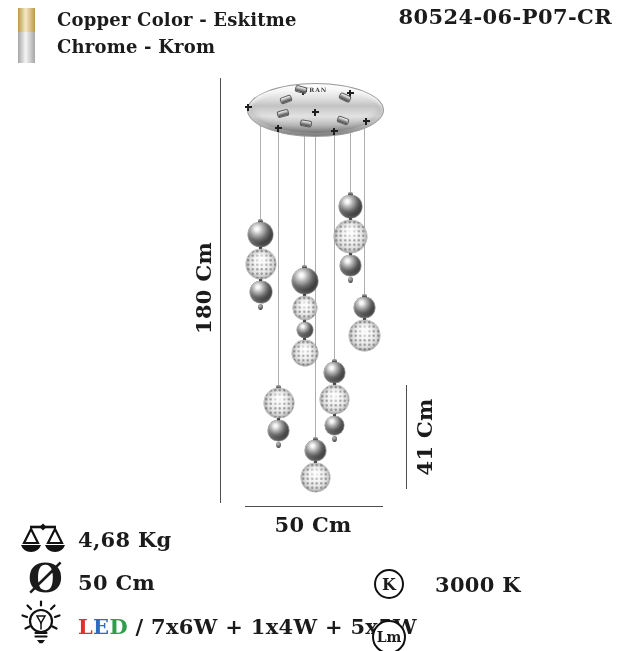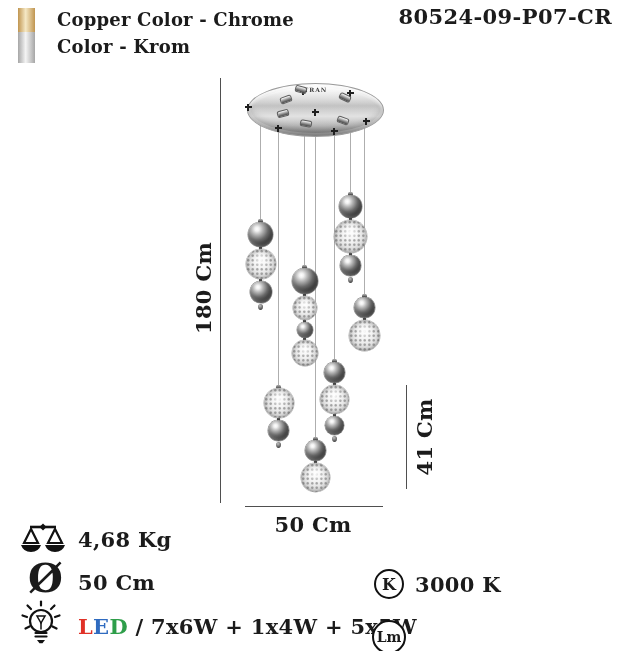--- a/index.html
+++ b/index.html
@@ -66,25 +66,25 @@
 </head>
 <body>
 
 <div class="page">
 
   <div class="swatch">
     <div class="copper" style="background: linear-gradient(90deg, rgb(192, 149, 80), rgb(245, 232, 197) 45%, rgb(192, 149, 80));"></div>
     <div class="chrome" style="background: linear-gradient(90deg, rgb(166, 166, 166), rgb(244, 244, 244) 45%, rgb(166, 166, 166));"></div>
   </div>
   <div class="color-labels">
-    <div>Copper Color - Chrome</div>
-    <div>Color - Krom</div>
+    <div>Copper Color - Eskitme</div>
+    <div>Chrome - Krom</div>
   </div>
   <div class="codes">
-    <div>80524-09-P07-CR</div>
+    <div>80524-06-P07-CR</div>
   </div>
 
   <div class="canopy">
     <div class="brand">TRAN</div>
   </div>
   <div id="pendants">
       <div class="wire" style="left: 260px; top: 122.34px; height: 99.6601px;"></div>
       <div class="cap" style="left: 258px; top: 219px;"></div>
       <div class="ball chrome" style="left: 248px; top: 222px; width: 25px; height: 25px;"></div>
       <div class="conn" style="left: 259px; top: 246.5px;"></div>
@@ -187,16 +187,16 @@
       <line x1="35" y1="17" x2="39.5" y2="15.5" stroke-width="2.2"></line>
       <line x1="9.5" y1="26.5" x2="5.5" y2="28.5" stroke-width="2.2"></line>
       <line x1="32.5" y1="26.5" x2="36.5" y2="28.5" stroke-width="2.2"></line>
     </svg>
   </div>
   <div class="led-row">
     <span class="led-letter" style="color: rgb(224, 49, 39);">L</span><span class="led-letter" style="color: rgb(47, 107, 192);">E</span><span class="led-letter" style="color: rgb(46, 158, 74);">D</span><span> / 7x6W + 1x4W + 5x5W</span>
   </div>
 
   <div class="badge k">K</div>
-  <div class="spec-text" style="left:415px;top:572px;text-align:right;">3000 K</div>
+  <div class="spec-text" style="left:435px;top:572px;text-align:right;">3000 K</div>
   <div class="badge lm">Lm</div>
 
 </div>
 
 </body></html>

